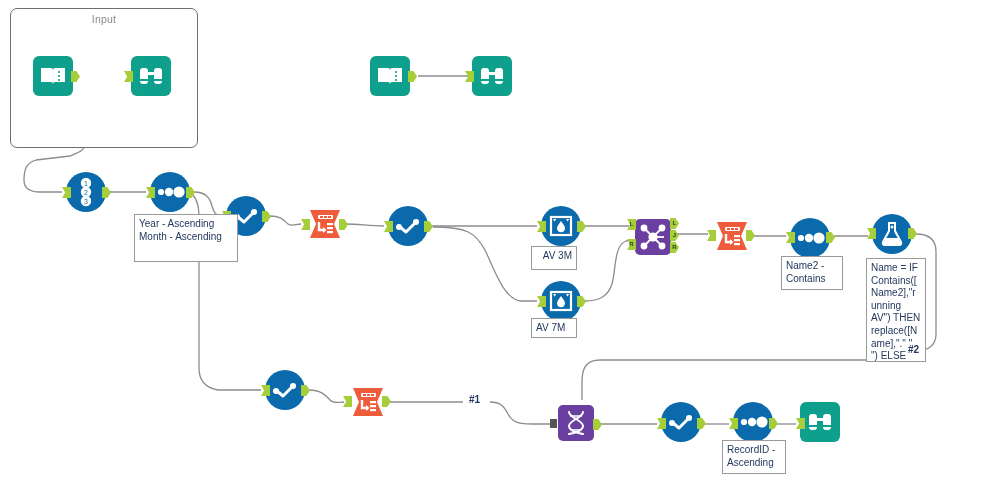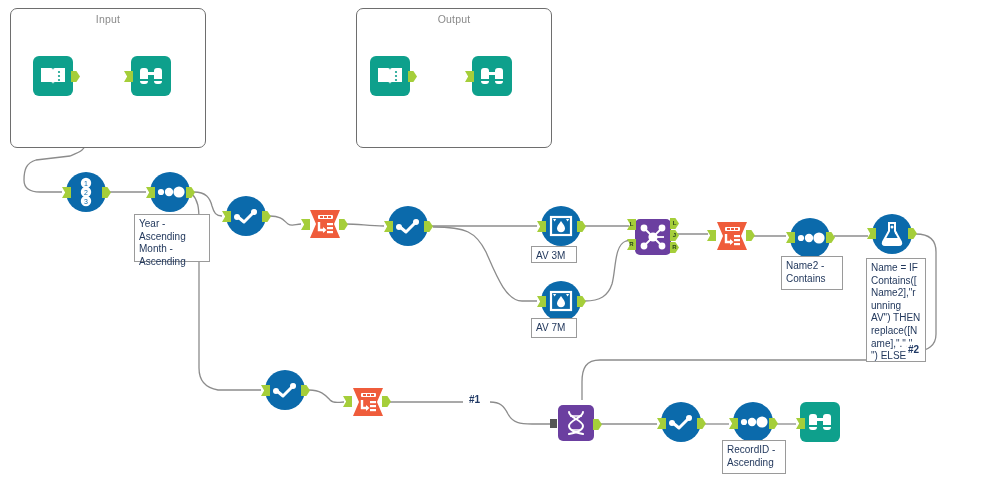--- a/index.html
+++ b/index.html
@@ -2,21 +2,21 @@
 <html><head>
 <meta charset="utf-8">
 <style>
   html,body{margin:0;padding:0;background:#ffffff;}
   body{width:998px;height:491px;overflow:hidden;
        font-family:"Liberation Sans","DejaVu Sans",sans-serif;}
   #canvas{position:relative;width:998px;height:491px;background:#ffffff;}
   #wires{position:absolute;left:0;top:0;width:998px;height:491px;pointer-events:none;}
 
   
-  .container-box{position:absolute;border:1.5px solid #6e6e6e;border-radius:7px;background:#ffffff;padding-left:8px;}
+  .container-box{position:absolute;border:1.5px solid #6e6e6e;border-radius:7px;background:#ffffff;}
   .container-title{position:absolute;top:4px;left:0;width:100%;text-align:center;
        font-size:10.5px;color:#8a8a8a;letter-spacing:.2px;}
 
   
   .tool{position:absolute;width:40px;height:40px;}
   .tool .glyph{position:absolute;left:0;top:0;width:40px;height:40px;}
 
   .circ{border-radius:50%;background:#0b6aab;}
   .sq-teal{background:#0ea08c;border-radius:6px;}
   .sq-purple{background:#6b3fa0;border-radius:5px;}
@@ -93,23 +93,20 @@
       <path d="M600,424 L657,424"></path>
 
       <path d="M705,424 L729,424"></path>
 
       <path d="M777,424 L796,424"></path>
     </g>
   </svg>
 
   <div class="container-box" style="left:10px;top:8px;width:186px;height:138px;">
     <div class="container-title">Input</div>
-  </div>
-  <div class="container-box" style="left:356px;top:8px;width:186px;height:138px;">
-    <div class="container-title">Output</div>
   </div>
 
   <div class="tool" style="left:33px;top:56px;">
     <div class="glyph sq-teal">
       <svg class="icon" width="40" height="40" viewBox="0 0 40 40">
         <path d="M8,12 h10 q2,0 2,2 v14 q0,-2 -2,-2 h-10 z" fill="#ffffff"></path>
         <path d="M32,12 h-10 q-2,0 -2,2 v14 q0,-2 2,-2 h10 z" fill="#ffffff"></path>
         <circle cx="26" cy="16" r="1.1" fill="#0ea08c"></circle>
         <circle cx="26" cy="20" r="1.1" fill="#0ea08c"></circle>
         <circle cx="26" cy="24" r="1.1" fill="#0ea08c"></circle>
@@ -405,24 +402,24 @@
         <rect x="9" y="12" width="8" height="16" rx="3" fill="#ffffff"></rect>
         <rect x="23" y="12" width="8" height="16" rx="3" fill="#ffffff"></rect>
         <rect x="17" y="16" width="6" height="3" fill="#ffffff"></rect>
         <rect x="9" y="23" width="8" height="2" fill="#0ea08c"></rect>
         <rect x="23" y="23" width="8" height="2" fill="#0ea08c"></rect>
       </svg>
     </div>
     <div class="port in" style="left:-4px;top:16px;"></div>
   </div>
 
-  <div class="note" style="left:134px;top:214px;width:76px;height:48px;">Year - Ascending
+  <div class="note" style="left:134px;top:214px;width:104px;height:48px;">Year - Ascending
 Month - Ascending</div>
 
-  <div class="note" style="left:531px;top:246px;width:46px;height:17px;">AV 3M</div>
+  <div class="note" style="left:531px;top:246px;width:46px;height:24px;text-align:right;">AV 3M</div>
 
   <div class="note" style="left:531px;top:318px;width:46px;height:20px;">AV 7M</div>
 
   <div class="note" style="left:781px;top:256px;width:62px;height:34px;">Name2 -
 Contains</div>
 
   <div class="note" style="left:866px;top:258px;width:60px;height:104px;overflow:hidden;">Name = IF Contains([Name2],"running AV") THEN replace([Name],".","_") ELSE [Nam...</div>
 
   <div class="note" style="left:722px;top:440px;width:64px;height:34px;">RecordID -
 Ascending</div>

